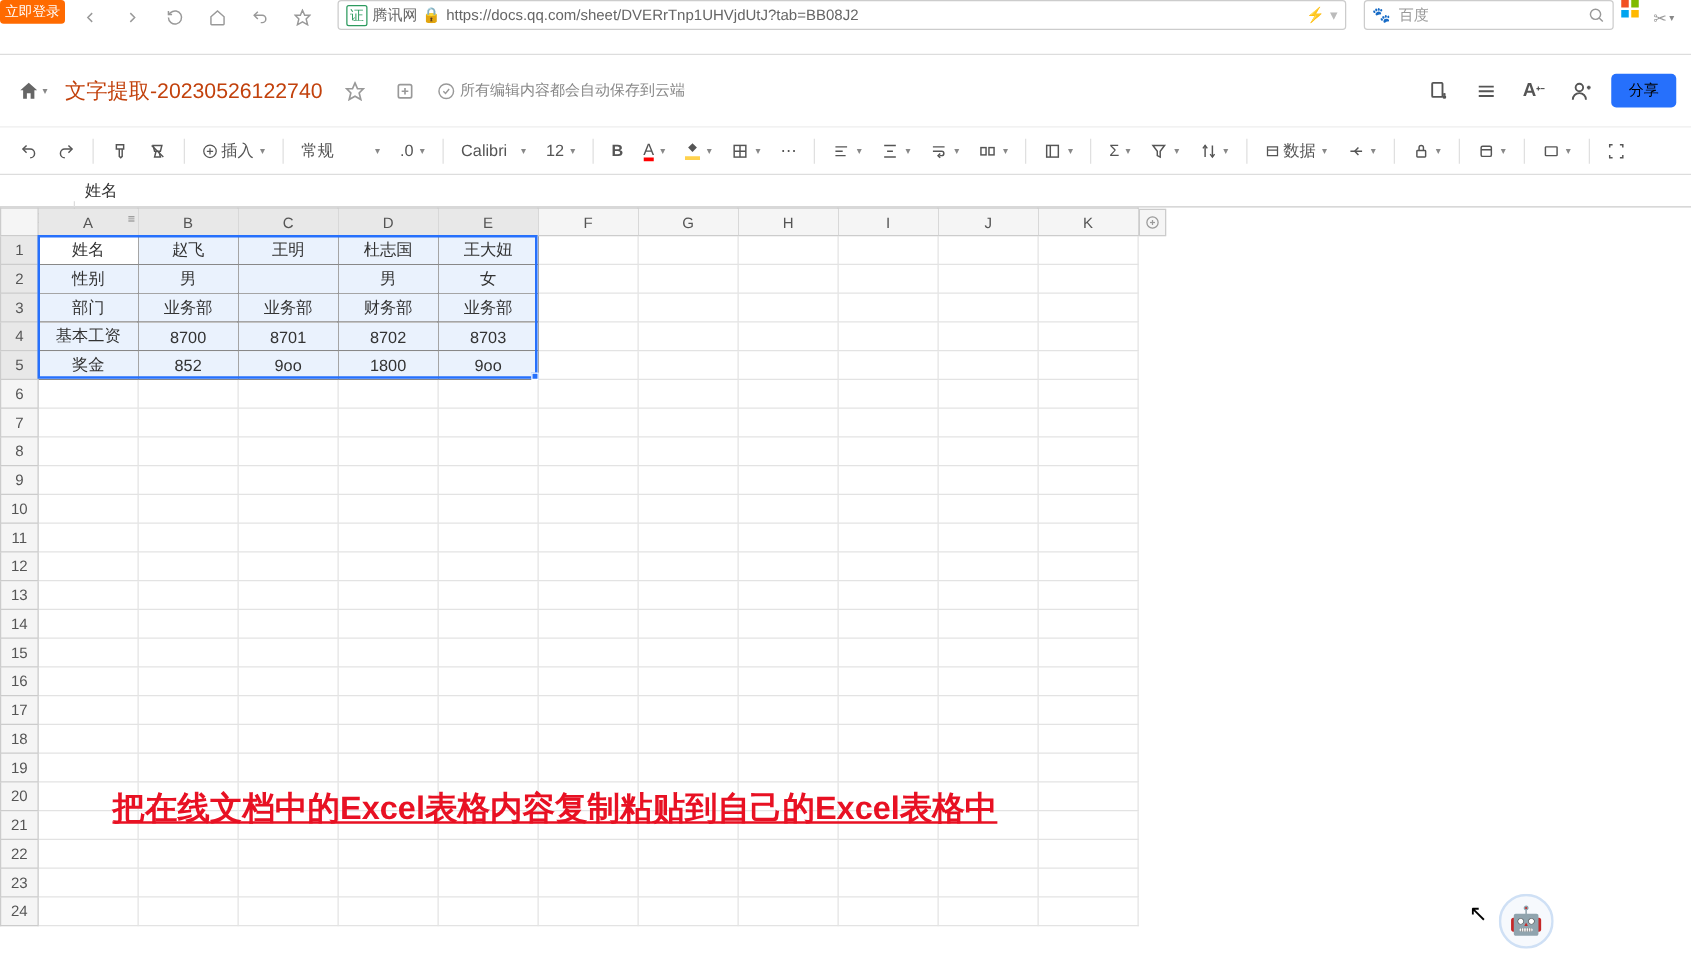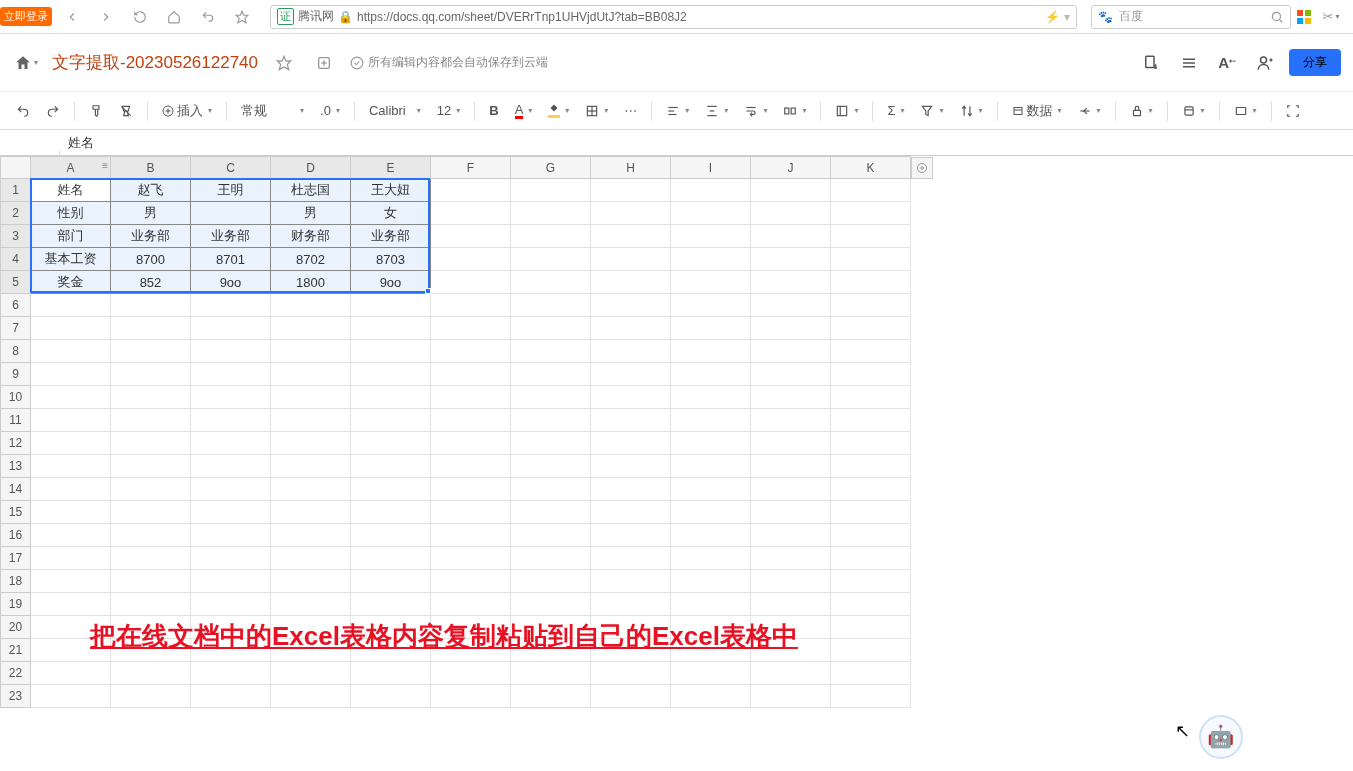--- a/index.html
+++ b/index.html
@@ -1,19 +1,19 @@
 <!DOCTYPE html>
 <html><head>
 <meta charset="utf-8">
 <style>
 * { margin: 0; padding: 0; box-sizing: border-box; font-family: -apple-system, "Microsoft YaHei", sans-serif; }
 body { background: #fff; font-size: 13px; color: #333; overflow: hidden; }
 
 
-.browser-bar { height: 34px; display: flex; align-items: center; padding: 0 8px; border-bottom: 1px solid #ddd; gap: 6px; }
+.browser-bar { height: 44px; display: flex; align-items: flex-start; padding: 0 8px; border-bottom: 1px solid #ddd; gap: 6px; }
 .login-badge { background: #ff6a00; color: #fff; font-size: 11px; padding: 2px 4px; border-radius: 3px; margin-left: -8px; }
 .nav-btn { width: 28px; height: 28px; display: flex; align-items: center; justify-content: center; color: #999; cursor: pointer; }
 .url-box { flex: 1; height: 24px; border: 1px solid #ccc; border-radius: 3px; display: flex; align-items: center; padding: 0 6px; margin: 0 8px; gap: 4px; font-size: 12px; color: #666; }
 .url-site { color: #2c9a5e; font-size: 11px; border: 1px solid #2c9a5e; padding: 0 2px; border-radius: 2px; }
 .url-lock { color: #2c9a5e; }
 .url-text { white-space: nowrap; overflow: hidden; }
 .search-box { width: 200px; height: 24px; border: 1px solid #ccc; border-radius: 3px; display: flex; align-items: center; padding: 0 6px; gap: 6px; font-size: 12px; color: #999; }
 .search-icon-right { margin-left: auto; }
 .grid-icon { display: grid; grid-template-columns: 1fr 1fr; gap: 2px; width: 14px; height: 14px; }
 .grid-icon span:nth-child(1) { background: #f25022; }
@@ -724,20 +724,34 @@
             <td class="col-w"></td>
             <td class="col-w"></td>
             <td class="col-w"></td>
             <td class="col-w"></td>
             <td class="col-w"></td>
             <td class="col-w"></td>
             <td class="col-w"></td>
             <td class="col-w"></td>
             <td class="col-w"></td>
           </tr>
+          <tr>
+            <th class="row-h">24</th>
+            <td class="col-w"></td>
+            <td class="col-w"></td>
+            <td class="col-w"></td>
+            <td class="col-w"></td>
+            <td class="col-w"></td>
+            <td class="col-w"></td>
+            <td class="col-w"></td>
+            <td class="col-w"></td>
+            <td class="col-w"></td>
+            <td class="col-w"></td>
+            <td class="col-w"></td>
+          </tr>
         </tbody>
     </table>
     <div class="sel-overlay" id="sel-overlay" style="left: 30px; top: 22px; width: 400px; height: 115px;">
       <div class="sel-handle"></div>
     </div>
     <div class="annotation" style="left:90px; top:463px;text-decoration:underline;">把在线文档中的Excel表格内容复制粘贴到自己的Excel表格中</div>
   </div>
 </div>
 
 <div class="assistant">🤖</div>

